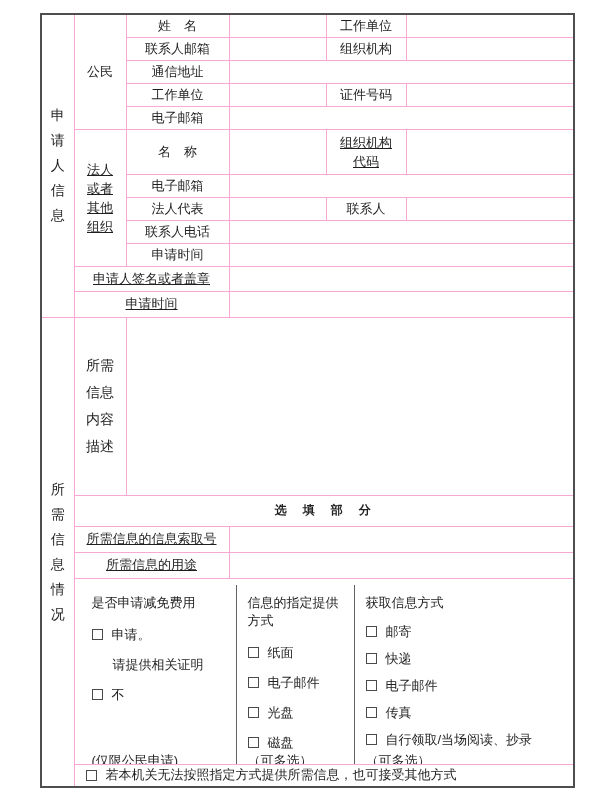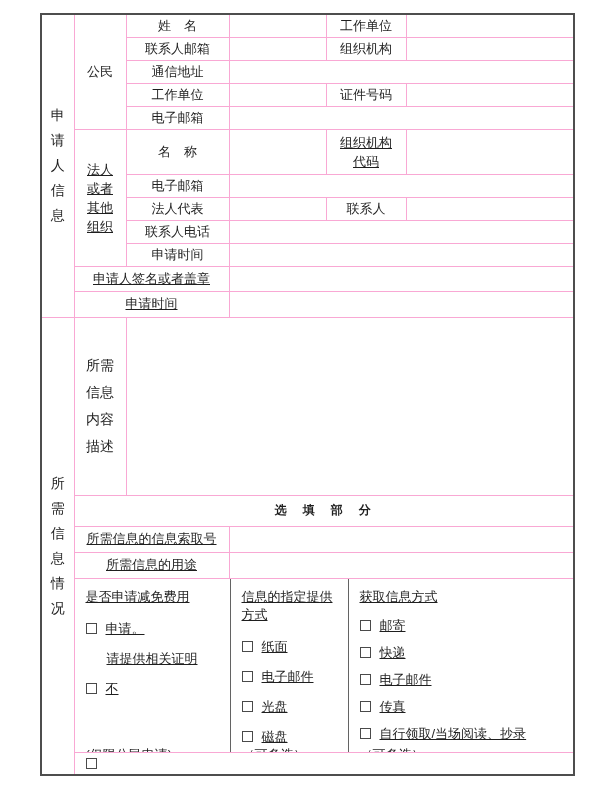--- a/index.html
+++ b/index.html
@@ -34,21 +34,21 @@
     white-space:pre-line;
     line-height:25px;
     font-size:14px;
     padding:0;
   }
   td.multiline { white-space:pre-line; line-height:19px;text-decoration:underline; }
   td.desc-label { white-space:pre-line; line-height:27px; font-size:14px; }
   td.optional-header { font-weight:bold; font-size:12px; letter-spacing:2px; }
   td.value { background:#fff; }
 
-  td.choice-wrap { padding:0;text-decoration:underline; }
+  td.choice-wrap { padding:6px; }
   .choice-grid {
     display:grid;
     grid-template-columns:155px 118px auto;
     width:100%; height:173px;
   }
   .choice-col {
     display:flex; flex-direction:column;
     align-items:flex-start; text-align:left;
     padding:9px 6px 13px 11px;
     font-size:13px;
@@ -244,18 +244,19 @@
         </div>
 
       </div>
     </td>
   </tr>
 
   <tr class="h23">
     <td class="footer-cell" colspan="5">
       <div class="footer-line">
         <span class="cb"></span>
+        <span>若本机关无法按照指定方式提供所需信息，也可接受其他方式</span>
       </div>
     </td>
   </tr>
 </tbody>
     </table>
 </div>
 
 </body></html>

